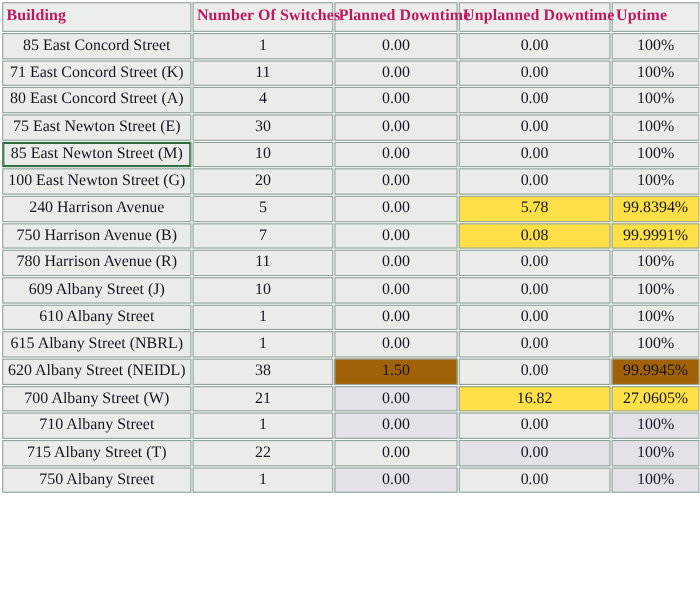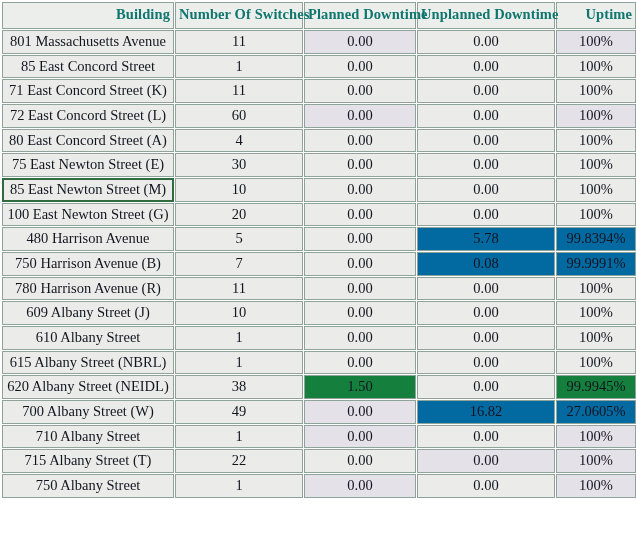--- a/index.html
+++ b/index.html
@@ -33,43 +33,43 @@
   table.uptime-table col.c-switches   { width: 128px; }
   table.uptime-table col.c-planned    { width: 112px; }
   table.uptime-table col.c-unplanned  { width: 138px; }
   table.uptime-table col.c-uptime     { width: 80px; }
 
   thead th {
     background: #eceeec;
     border: 1px solid #8fa39a;
     font-size: 14.5px;
     font-weight: bold;
-    color: #0f766e;
-    text-align: right;
+    color: #be185d;
+    text-align: left;
     padding: 4px 3px 5px 3px;
     line-height: 1.1;
     white-space: nowrap;
     letter-spacing: 0.1px;
   }
 
   tbody td {
     background: #ebecea;
     border: 1px solid #8fa39a;
     font-size: 14.5px;
     color: #14141f;
     text-align: center;
     padding: 2px 3px 3px 3px;
     line-height: 1.15;
     white-space: nowrap;
     overflow: hidden;
   }
 
   tbody td.tint  { background: #e4e1e9; }
-  tbody td.bad   { background: #0369a1; }
-  tbody td.good  { background: #15803d; }
+  tbody td.bad   { background: #fde047; }
+  tbody td.good  { background: #a16207; }
 
   tbody td.focus-cell {
     border-color: #2f6b3d;
     border-width: 1px;
     box-shadow: inset 0 0 0 1px #2f6b3d;
   }
 </style>
 </head>
 <body>
 
@@ -86,48 +86,34 @@
       <tr>
         <th>Building</th>
         <th>Number Of Switches</th>
         <th>Planned Downtime</th>
         <th>Unplanned Downtime</th>
         <th>Uptime</th>
       </tr>
     </thead>
     <tbody id="table-body">
         <tr>
-          <td>801 Massachusetts Avenue</td>
-          <td>11</td>
-          <td class="tint">0.00</td>
-          <td>0.00</td>
-          <td class="tint">100%</td>
-        </tr>
-        <tr>
           <td>85 East Concord Street</td>
           <td>1</td>
           <td>0.00</td>
           <td>0.00</td>
           <td>100%</td>
         </tr>
         <tr>
           <td>71 East Concord Street (K)</td>
           <td>11</td>
           <td>0.00</td>
           <td>0.00</td>
           <td>100%</td>
         </tr>
         <tr>
-          <td>72 East Concord Street (L)</td>
-          <td>60</td>
-          <td class="tint">0.00</td>
-          <td>0.00</td>
-          <td class="tint">100%</td>
-        </tr>
-        <tr>
           <td>80 East Concord Street (A)</td>
           <td>4</td>
           <td>0.00</td>
           <td>0.00</td>
           <td>100%</td>
         </tr>
         <tr>
           <td>75 East Newton Street (E)</td>
           <td>30</td>
           <td>0.00</td>
@@ -142,21 +128,21 @@
           <td>100%</td>
         </tr>
         <tr>
           <td>100 East Newton Street (G)</td>
           <td>20</td>
           <td>0.00</td>
           <td>0.00</td>
           <td>100%</td>
         </tr>
         <tr>
-          <td>480 Harrison Avenue</td>
+          <td>240 Harrison Avenue</td>
           <td>5</td>
           <td>0.00</td>
           <td class="bad">5.78</td>
           <td class="bad">99.8394%</td>
         </tr>
         <tr>
           <td>750 Harrison Avenue (B)</td>
           <td>7</td>
           <td>0.00</td>
           <td class="bad">0.08</td>
@@ -192,21 +178,21 @@
         </tr>
         <tr>
           <td>620 Albany Street (NEIDL)</td>
           <td>38</td>
           <td class="good">1.50</td>
           <td>0.00</td>
           <td class="good">99.9945%</td>
         </tr>
         <tr>
           <td>700 Albany Street (W)</td>
-          <td>49</td>
+          <td>21</td>
           <td class="tint">0.00</td>
           <td class="bad">16.82</td>
           <td class="bad">27.0605%</td>
         </tr>
         <tr>
           <td>710 Albany Street</td>
           <td>1</td>
           <td class="tint">0.00</td>
           <td>0.00</td>
           <td class="tint">100%</td>

